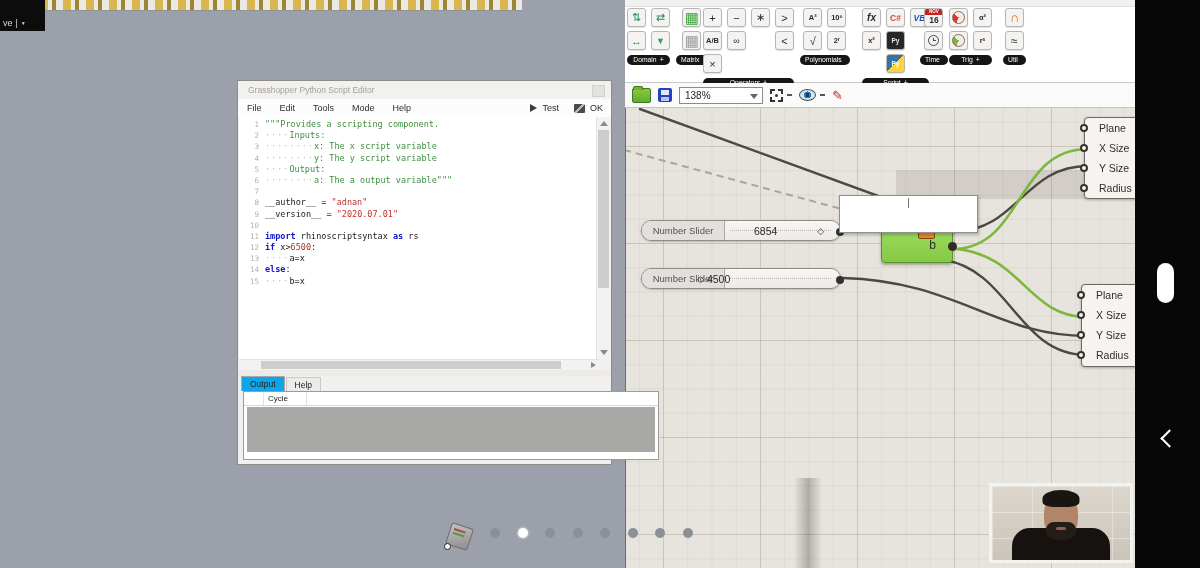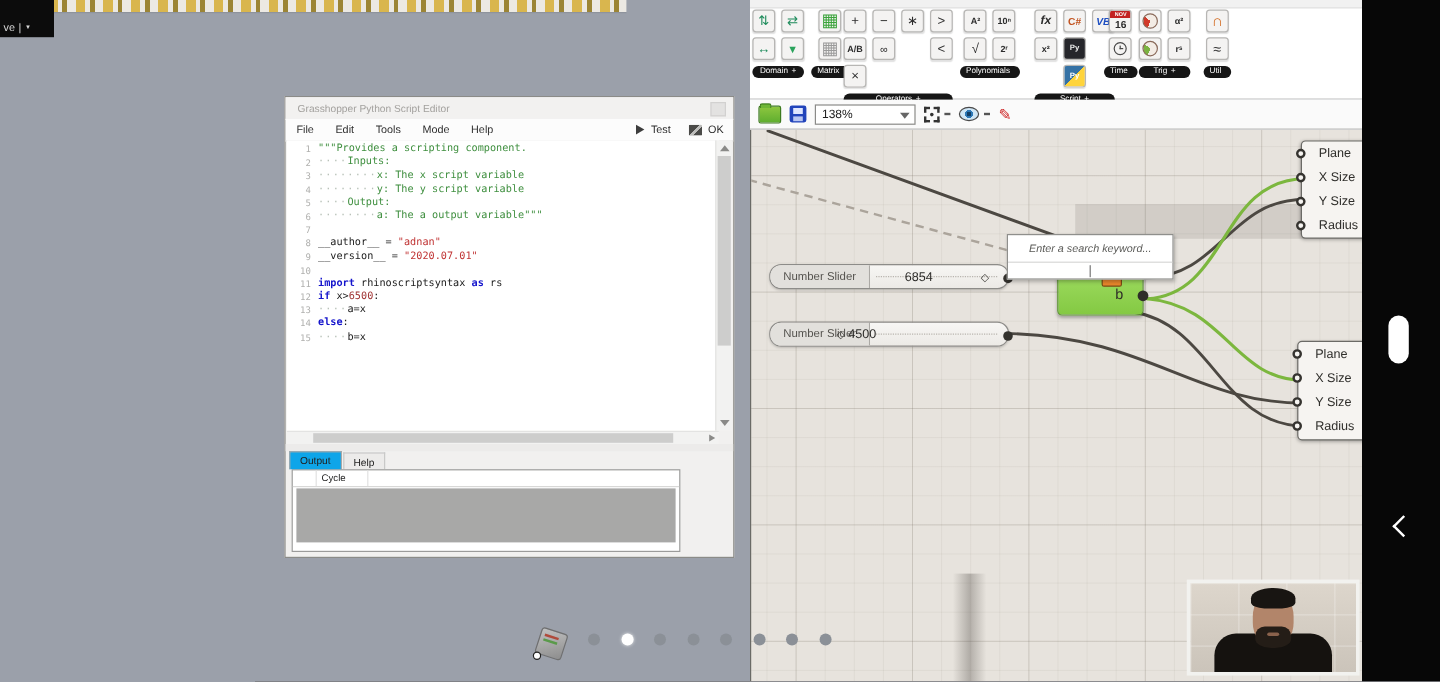--- a/index.html
+++ b/index.html
@@ -43,21 +43,21 @@
   .arr-up{top:4px;border-bottom:5px solid #8a8a88;}
   .arr-dn{bottom:4px;border-top:5px solid #8a8a88;}
   .hscroll{position:absolute;left:1px;top:278px;width:360px;height:10px;background:#f2f2f1;border-top:1px solid #e3e3e2;}
   .hthumb{position:absolute;left:22px;top:1px;width:300px;height:8px;background:#cdcdcc;}
   .arr-rt{position:absolute;right:3px;top:2px;width:0;height:0;border-top:3.5px solid transparent;border-bottom:3.5px solid transparent;border-left:5px solid #8a8a88;}
   .ed-divider{position:absolute;left:0;top:289px;right:0;height:6px;background:#ecebea;}
   .ed-tabs{position:absolute;left:3px;top:295px;height:15px;display:flex;align-items:flex-end;gap:1px;}
   .ed-tab{font-size:8.5px;color:#222;padding:2px 8px 1px 8px;background:#eceBea;background:#ecebea;
     border:1px solid #c9c9c8;border-bottom:none;}
   .ed-tab.active{background:#0ea5e9;border-color:#a9a9a8;position:relative;z-index:2;padding-bottom:2px;}
-  .cycle-box{position:absolute;left:5px;top:310px;width:324px;height:69px;background:#fff;border:1px solid #9b9b9a;box-sizing:border-box;}
+  .cycle-box{position:absolute;left:5px;top:310px;width:416px;height:69px;background:#fff;border:1px solid #9b9b9a;box-sizing:border-box;}
   .cycle-head{position:absolute;left:0;top:0;right:0;height:13px;border-bottom:1px solid #d8d8d7;
     font-size:8px;color:#222;line-height:13px;}
   .cycle-head span{margin-left:24px;}
   .cycle-sep1{position:absolute;left:19px;top:0;width:1px;height:13px;background:#e2e2e1;}
   .cycle-sep2{position:absolute;left:62px;top:0;width:1px;height:13px;background:#e2e2e1;}
   .cycle-gray{position:absolute;left:3px;right:3px;top:15px;height:45px;background:#a8a8a7;}
 
   
   .gh-panel{left:625px;top:0;width:510px;height:82px;background:#fff;border-bottom:1px solid #c9c9c9;z-index:20;}
   .gh-sliver{position:absolute;left:0;top:0;right:0;height:6px;background:#f1f1f1;border-bottom:1px solid #e0e0e0;}
@@ -625,21 +625,20 @@
         </div>
       </div>
 
     <div class="abs pycomp">
       <span class="pycomp-badge"></span>
       <span class="pycomp-out">b</span>
       <span class="pycomp-nub"></span>
     </div>
 
     <div class="abs search-pop">
-      <div class="search-hint">Enter a search keyword...</div>
       <div class="search-input">
         <span class="caret"></span>
       </div>
     </div>
 
     <div>
 
         <div class="comp comp-top">
           <div>
 

